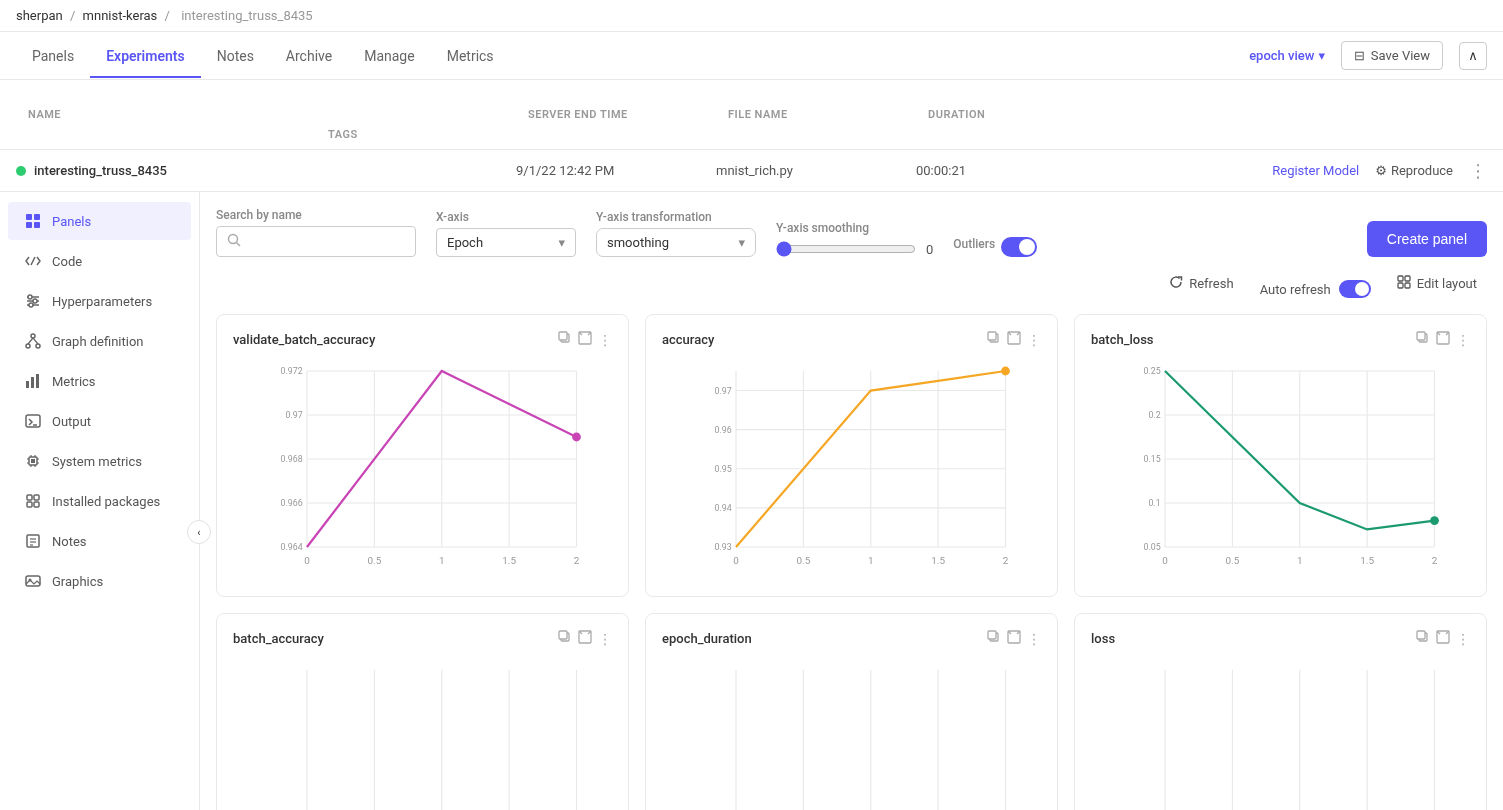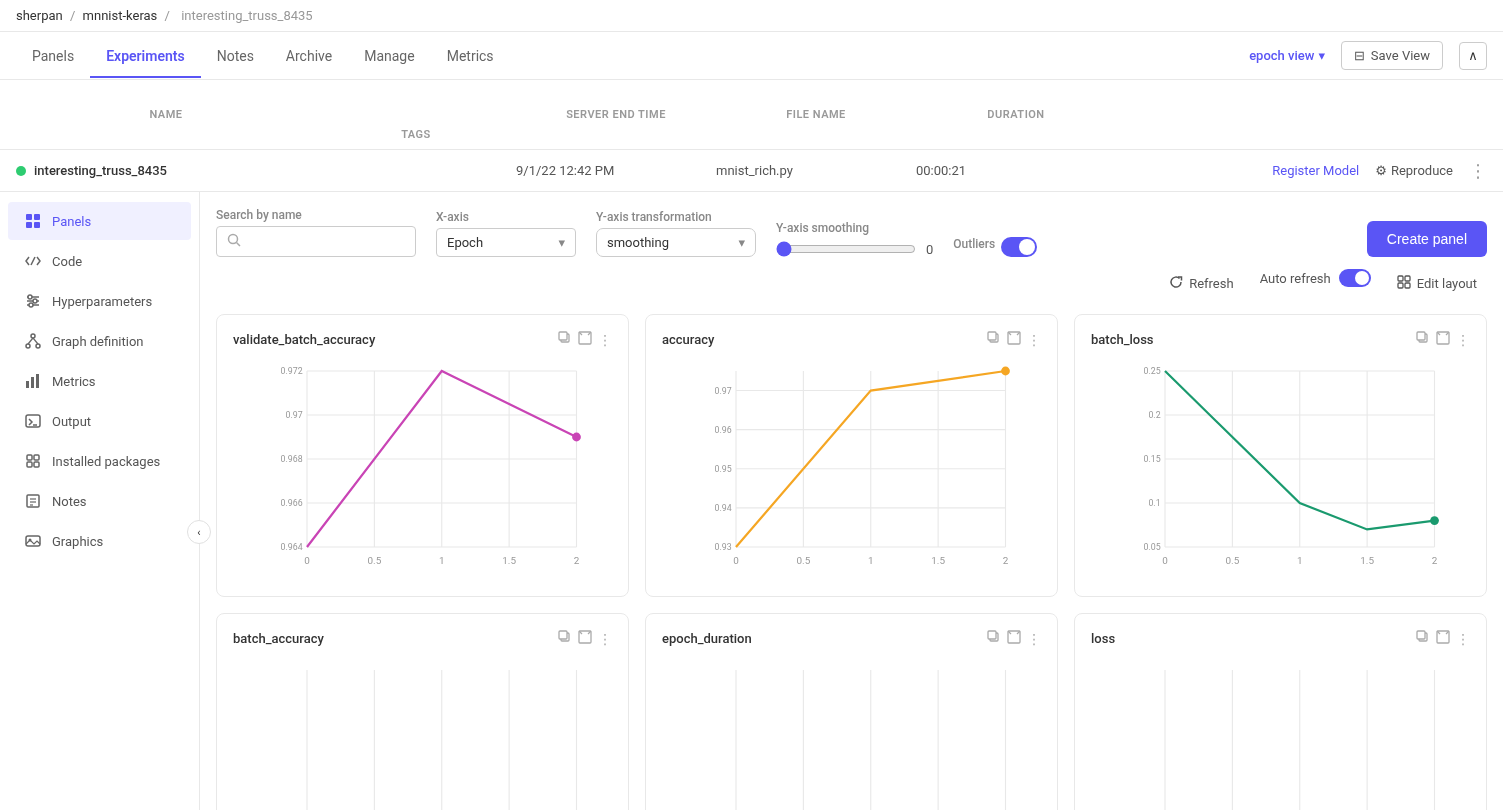--- a/index.html
+++ b/index.html
@@ -14,21 +14,21 @@
     .main-nav { display: flex; align-items: center; padding: 0 16px; border-bottom: 1px solid #e8e8e8; height: 48px; }
     .main-nav .nav-item { padding: 14px 16px; font-size: 14px; color: #666; cursor: pointer; position: relative; text-decoration: none; }
     .main-nav .nav-item.active { color: #5a55f5; font-weight: 600; }
     .main-nav .nav-item.active::after { content: ''; position: absolute; bottom: 0; left: 0; right: 0; height: 2px; background: #5a55f5; }
     .main-nav .nav-right { margin-left: auto; display: flex; align-items: center; gap: 16px; }
     .epoch-view { color: #5a55f5; font-weight: 500; display: flex; align-items: center; gap: 4px; cursor: pointer; }
     .save-view-btn { display: flex; align-items: center; gap: 6px; padding: 6px 12px; border: 1px solid #ccc; border-radius: 4px; cursor: pointer; color: #555; font-size: 13px; }
     .collapse-btn { width: 28px; height: 28px; border: 1px solid #ccc; border-radius: 4px; display: flex; align-items: center; justify-content: center; cursor: pointer; }
 
     
-    .table-header { display: flex; align-items: center; padding: 8px 16px; background: #fff; border-bottom: 1px solid #e8e8e8; font-size: 11px; color: #999; font-weight: 600; text-transform: uppercase; letter-spacing: 0.5px; text-align: center; }
+    .table-header { display: flex; align-items: center; padding: 8px 28px; background: #fff; border-bottom: 1px solid #e8e8e8; font-size: 11px; color: #999; font-weight: 600; text-transform: uppercase; letter-spacing: 0.5px; }
     .col-name { width: 300px; }
     .col-tags { width: 200px; margin-top: 40px; }
     .col-server { width: 200px; }
     .col-filename { width: 200px; }
     .col-duration { width: 200px; }
 
     
     .table-row { display: flex; align-items: center; padding: 10px 16px; border-bottom: 1px solid #e8e8e8; }
     .row-indicator { width: 10px; height: 10px; border-radius: 50%; background: #2ecc71; margin-right: 8px; flex-shrink: 0; }
     .row-name { width: 282px; font-weight: 500; font-size: 13px; }
@@ -207,20 +207,37 @@
             <rect x="1" y="2" width="14" height="12" rx="2" stroke="#666" stroke-width="1.5" fill="none"></rect>
             <polyline points="4,6 7,9 4,12" stroke="#666" stroke-width="1.5" fill="none"></polyline>
             <line x1="8" y1="12" x2="12" y2="12" stroke="#666" stroke-width="1.5"></line>
           </svg>
       </span>
       <span>Output</span>
     </div>
     <div class="sidebar-item">
       <span class="icon">
         <svg width="16" height="16" viewBox="0 0 16 16" fill="none">
+            <rect x="4" y="4" width="8" height="8" rx="1" stroke="#666" stroke-width="1.5" fill="none"></rect>
+            <rect x="6" y="6" width="4" height="4" fill="#666"></rect>
+            <line x1="6" y1="2" x2="6" y2="4" stroke="#666" stroke-width="1.2"></line>
+            <line x1="10" y1="2" x2="10" y2="4" stroke="#666" stroke-width="1.2"></line>
+            <line x1="6" y1="12" x2="6" y2="14" stroke="#666" stroke-width="1.2"></line>
+            <line x1="10" y1="12" x2="10" y2="14" stroke="#666" stroke-width="1.2"></line>
+            <line x1="2" y1="6" x2="4" y2="6" stroke="#666" stroke-width="1.2"></line>
+            <line x1="2" y1="10" x2="4" y2="10" stroke="#666" stroke-width="1.2"></line>
+            <line x1="12" y1="6" x2="14" y2="6" stroke="#666" stroke-width="1.2"></line>
+            <line x1="12" y1="10" x2="14" y2="10" stroke="#666" stroke-width="1.2"></line>
+          </svg>
+      </span>
+      <span>System metrics</span>
+    </div>
+    <div class="sidebar-item">
+      <span class="icon">
+        <svg width="16" height="16" viewBox="0 0 16 16" fill="none">
             <rect x="2" y="2" width="5" height="5" rx="1" stroke="#666" stroke-width="1.5" fill="none"></rect>
             <rect x="9" y="2" width="5" height="5" rx="1" stroke="#666" stroke-width="1.5" fill="none"></rect>
             <rect x="2" y="9" width="5" height="5" rx="1" stroke="#666" stroke-width="1.5" fill="none"></rect>
             <rect x="9" y="9" width="5" height="5" rx="1" stroke="#666" stroke-width="1.5" fill="none"></rect>
           </svg>
       </span>
       <span>Installed packages</span>
     </div>
     <div class="sidebar-item">
       <span class="icon">
@@ -288,21 +305,21 @@
         <div class="control-label">Outliers</div>
         <div class="outliers-row">
           <div class="toggle"></div>
         </div>
       </div>
       <button class="create-panel-btn" style="align-self:flex-end; margin-left:auto;">Create panel</button>
     </div>
 
     <div class="controls-bottom-row" style="margin-top:12px;">
       <div></div>
-      <div style="display:flex;align-items:flex-start;gap:16px;">
+      <div style="display:flex;align-items:flex-end;gap:16px;">
         <div class="action-btn">
           <span>
             <svg width="14" height="14" viewBox="0 0 14 14" fill="none">
                 <path d="M12 7a5 5 0 1 1-1.5-3.5" stroke="#555" stroke-width="1.5" fill="none"></path>
                 <polyline points="9,2 12.5,2 12.5,5.5" stroke="#555" stroke-width="1.5" fill="none"></polyline>
               </svg>
           </span>
           <span>Refresh</span>
         </div>
         <div class="auto-refresh-row">

